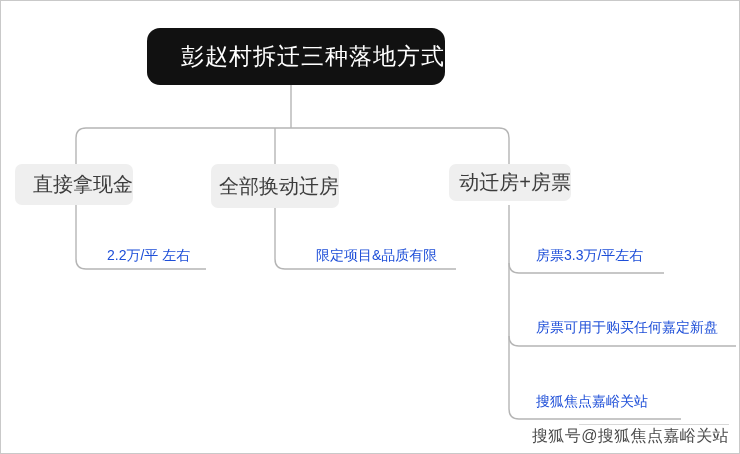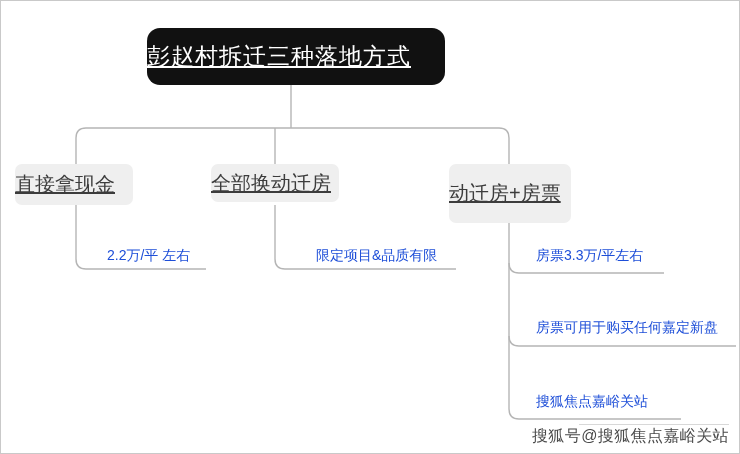--- a/index.html
+++ b/index.html
@@ -9,23 +9,22 @@
     width:740px;height:454px;
     background:#ffffff;
     border:1px solid #c9c9c9;
     box-sizing:border-box;
     overflow:hidden;
   }
   #connectors{position:absolute;left:0;top:0;width:740px;height:454px;}
   .node{
     position:absolute;
     box-sizing:border-box;
-    display:flex;align-items:center;justify-content:flex-start;
+    display:flex;align-items:center;justify-content:flex-end;
     white-space:nowrap;
-    text-decoration:underline;
   }
   .root-node{
     background:#111111;
     color:#ffffff;
     border-radius:13px;
     font-size:23px;
     letter-spacing:1px;
     font-weight:500;
   }
   .branch-node{
@@ -77,24 +76,24 @@
     </svg>
 
   <div class="node root-node" style="left: 146px; top: 27px; width: 298px; height: 57px; background: rgb(17, 17, 17); color: rgb(255, 255, 255);">
     <span>彭赵村拆迁三种落地方式</span>
   </div>
 
   <div id="branch-layer">
       <div class="node branch-node" style="left: 14px; top: 163px; width: 118px; height: 41px;">
         <span>直接拿现金</span>
       </div>
-      <div class="node branch-node" style="left: 210px; top: 163px; width: 128px; height: 38px;">
+      <div class="node branch-node" style="left: 210px; top: 163px; width: 128px; height: 44px;">
         <span>全部换动迁房</span>
       </div>
-      <div class="node branch-node" style="left: 448px; top: 163px; width: 122px; height: 59px;">
+      <div class="node branch-node" style="left: 448px; top: 163px; width: 122px; height: 37px;">
         <span>动迁房+房票</span>
       </div>
     </div>
   <div id="leaf-layer">
       <div class="leaf-label" style="left: 106px; top: 246px;">2.2万/平 左右</div>
       <div class="leaf-label" style="left: 300px; top: 246px; padding-left: 15px;">限定项目&amp;品质有限</div>
       <div class="leaf-label" style="left: 535px; top: 246px;">房票3.3万/平左右</div>
       <div class="leaf-label" style="left: 535px; top: 318px;">房票可用于购买任何嘉定新盘</div>
       <div class="leaf-label" style="left: 535px; top: 392px;">搜狐焦点嘉峪关站</div>
     </div>

